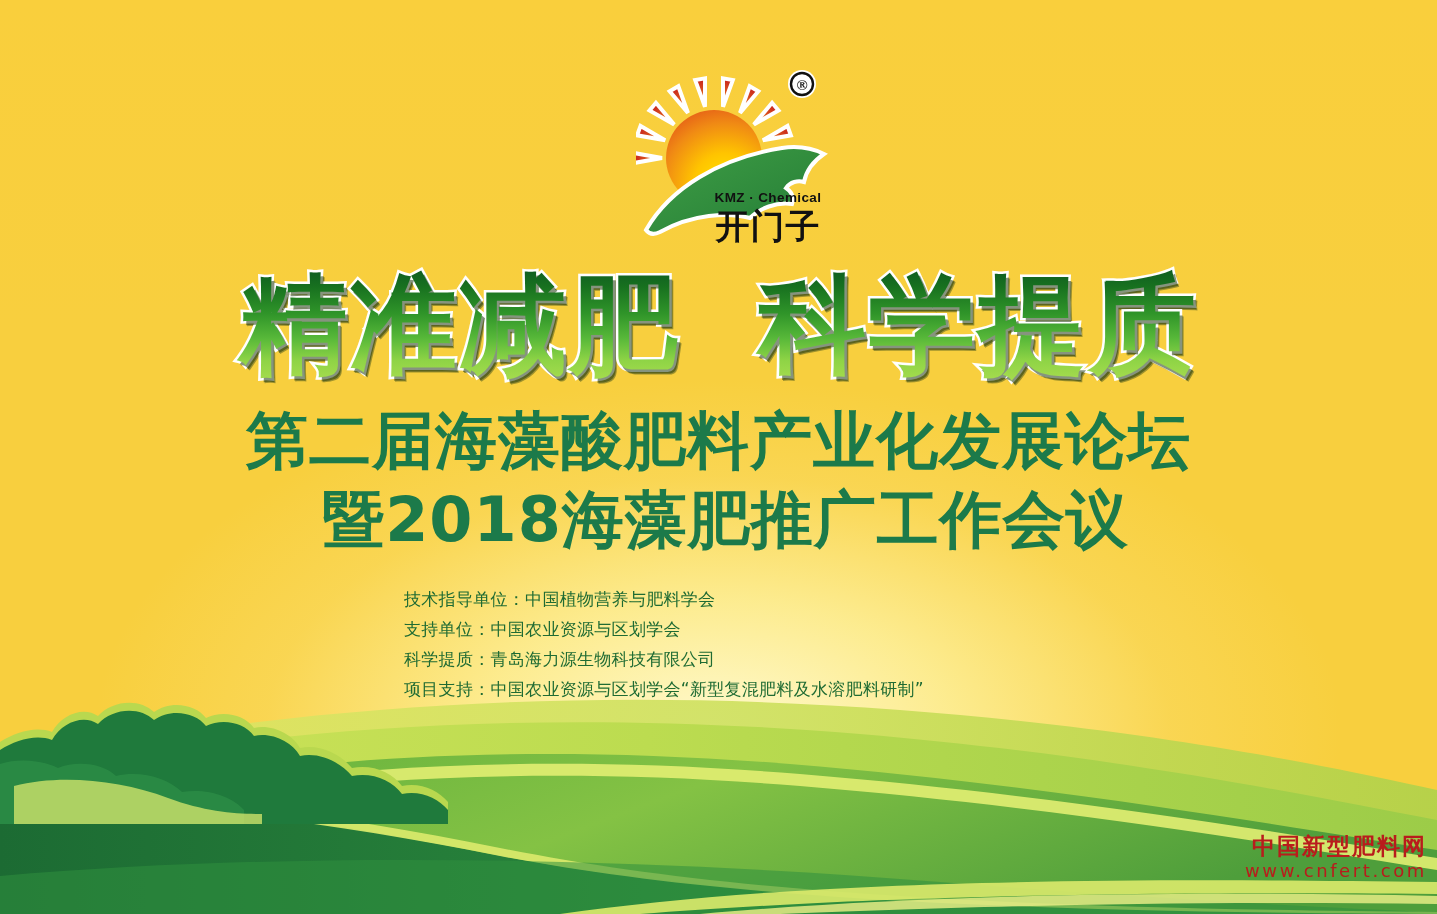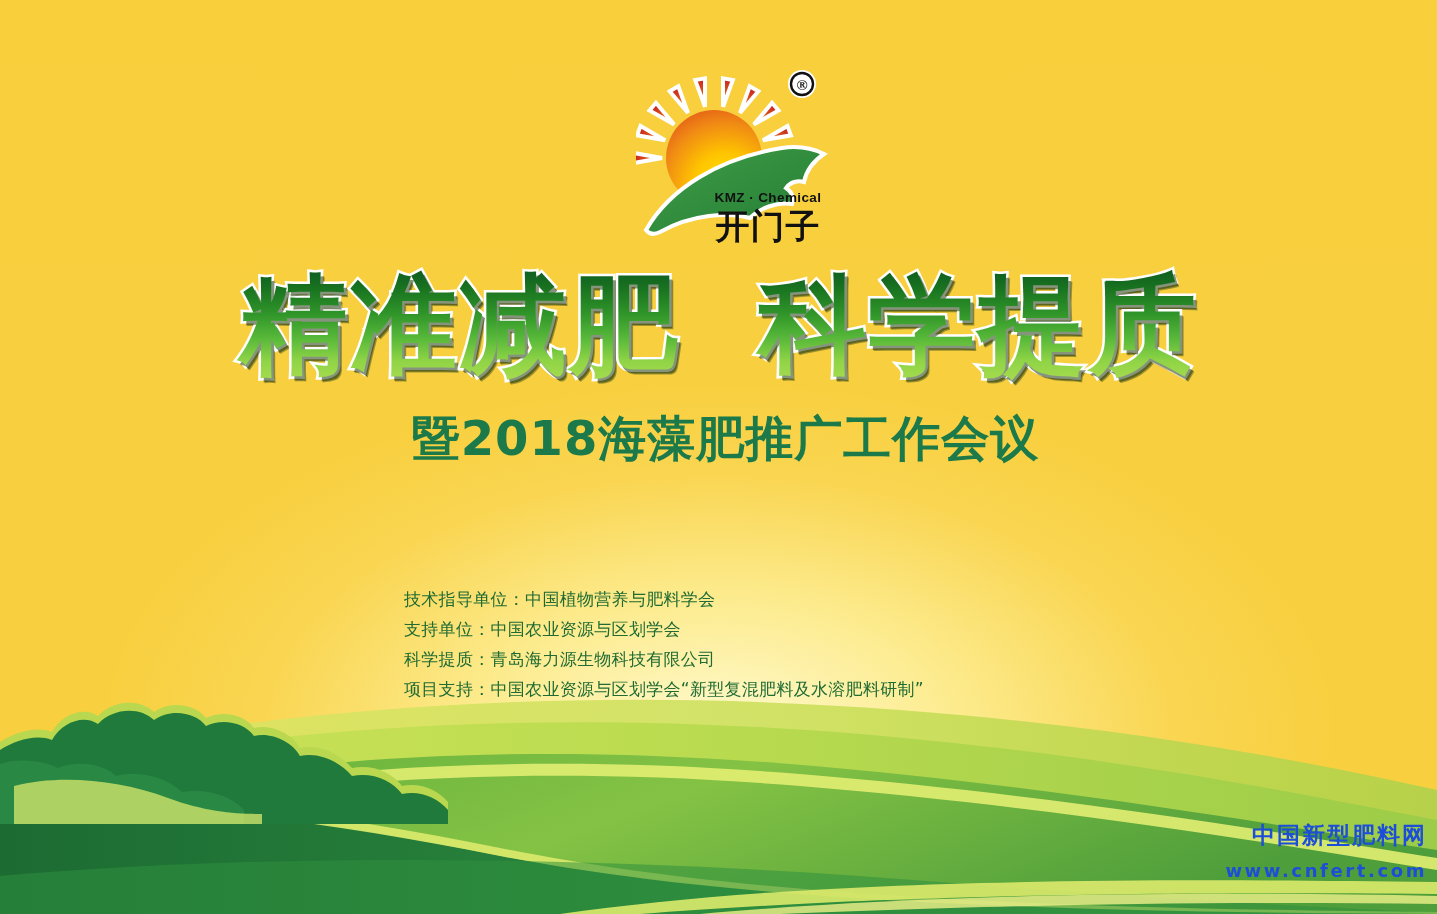--- a/index.html
+++ b/index.html
@@ -67,41 +67,41 @@
   
   .subtitle{
     position:absolute;left:0;right:0;top:404px;
     text-align:center;
     font-family:"DejaVu Sans","Liberation Sans",sans-serif;
     font-weight:700;
     color:#1c7a4a;
     letter-spacing:1px;
   }
   .sub-l1{font-size:62px;line-height:1.18;display:block;}
-  .sub-l2{font-size:48px;line-height:1.18;display:block;margin-top:6px;margin-left:14px;}
+  .sub-l2{font-size:62px;line-height:1.18;display:block;margin-top:6px;margin-left:14px;}
 
   
   .info{
     position:absolute;left:404px;top:584px;
     font-family:"DejaVu Sans","Liberation Sans",sans-serif;
     font-size:17px;
     line-height:30px;
     color:#1f6b33;
     letter-spacing:.3px;
   }
   .info-line{display:block;white-space:pre;}
 
   
   .watermark{
     position:absolute;right:10px;bottom:32px;
-    text-align:right;color:#1d4ed8;
+    text-align:right;color:#b91c1c;
     font-family:"DejaVu Sans","Liberation Sans",sans-serif;
   }
   .wm-cn{font-size:23px;font-weight:700;letter-spacing:2px;display:block;line-height:1.15;}
-  .wm-url{font-size:18px;font-weight:700;letter-spacing:2.6px;display:block;line-height:1.2;margin-top:12px;}
+  .wm-url{font-size:18px;font-weight:400;letter-spacing:2.6px;display:block;line-height:1.2;margin-top:1px;}
 </style>
 </head>
 <body>
 
 <div id="stage">
 
   <div class="bg-base"></div>
   <div class="bg-top-tint"></div>
   <div class="bg-glow"></div>
 
@@ -241,20 +241,21 @@
 
       <text x="132" y="140" text-anchor="middle" font-family="'Liberation Sans','DejaVu Sans',sans-serif" font-size="13.5" font-weight="700" fill="#111111" letter-spacing="0.4">KMZ · Chemical</text>
       <text x="132" y="176" text-anchor="middle" font-family="'DejaVu Sans','Liberation Sans',sans-serif" font-size="34" font-weight="700" fill="#111111" letter-spacing="1">开门子</text>
     </svg>
   </div>
 
   <div class="headline-shell">精准减肥  科学提质</div>
   <div class="headline">精准减肥  科学提质</div>
 
   <div class="subtitle">
+    <span class="sub-l1">第二届海藻酸肥料产业化发展论坛</span>
     <span class="sub-l2">暨2018海藻肥推广工作会议</span>
   </div>
 
   <div class="info">
     <span class="info-line">技术指导单位：中国植物营养与肥料学会</span>
     <span class="info-line">支持单位：中国农业资源与区划学会</span>
     <span class="info-line">科学提质：青岛海力源生物科技有限公司</span>
     <span class="info-line">项目支持：中国农业资源与区划学会“新型复混肥料及水溶肥料研制”</span>
   </div>
 

